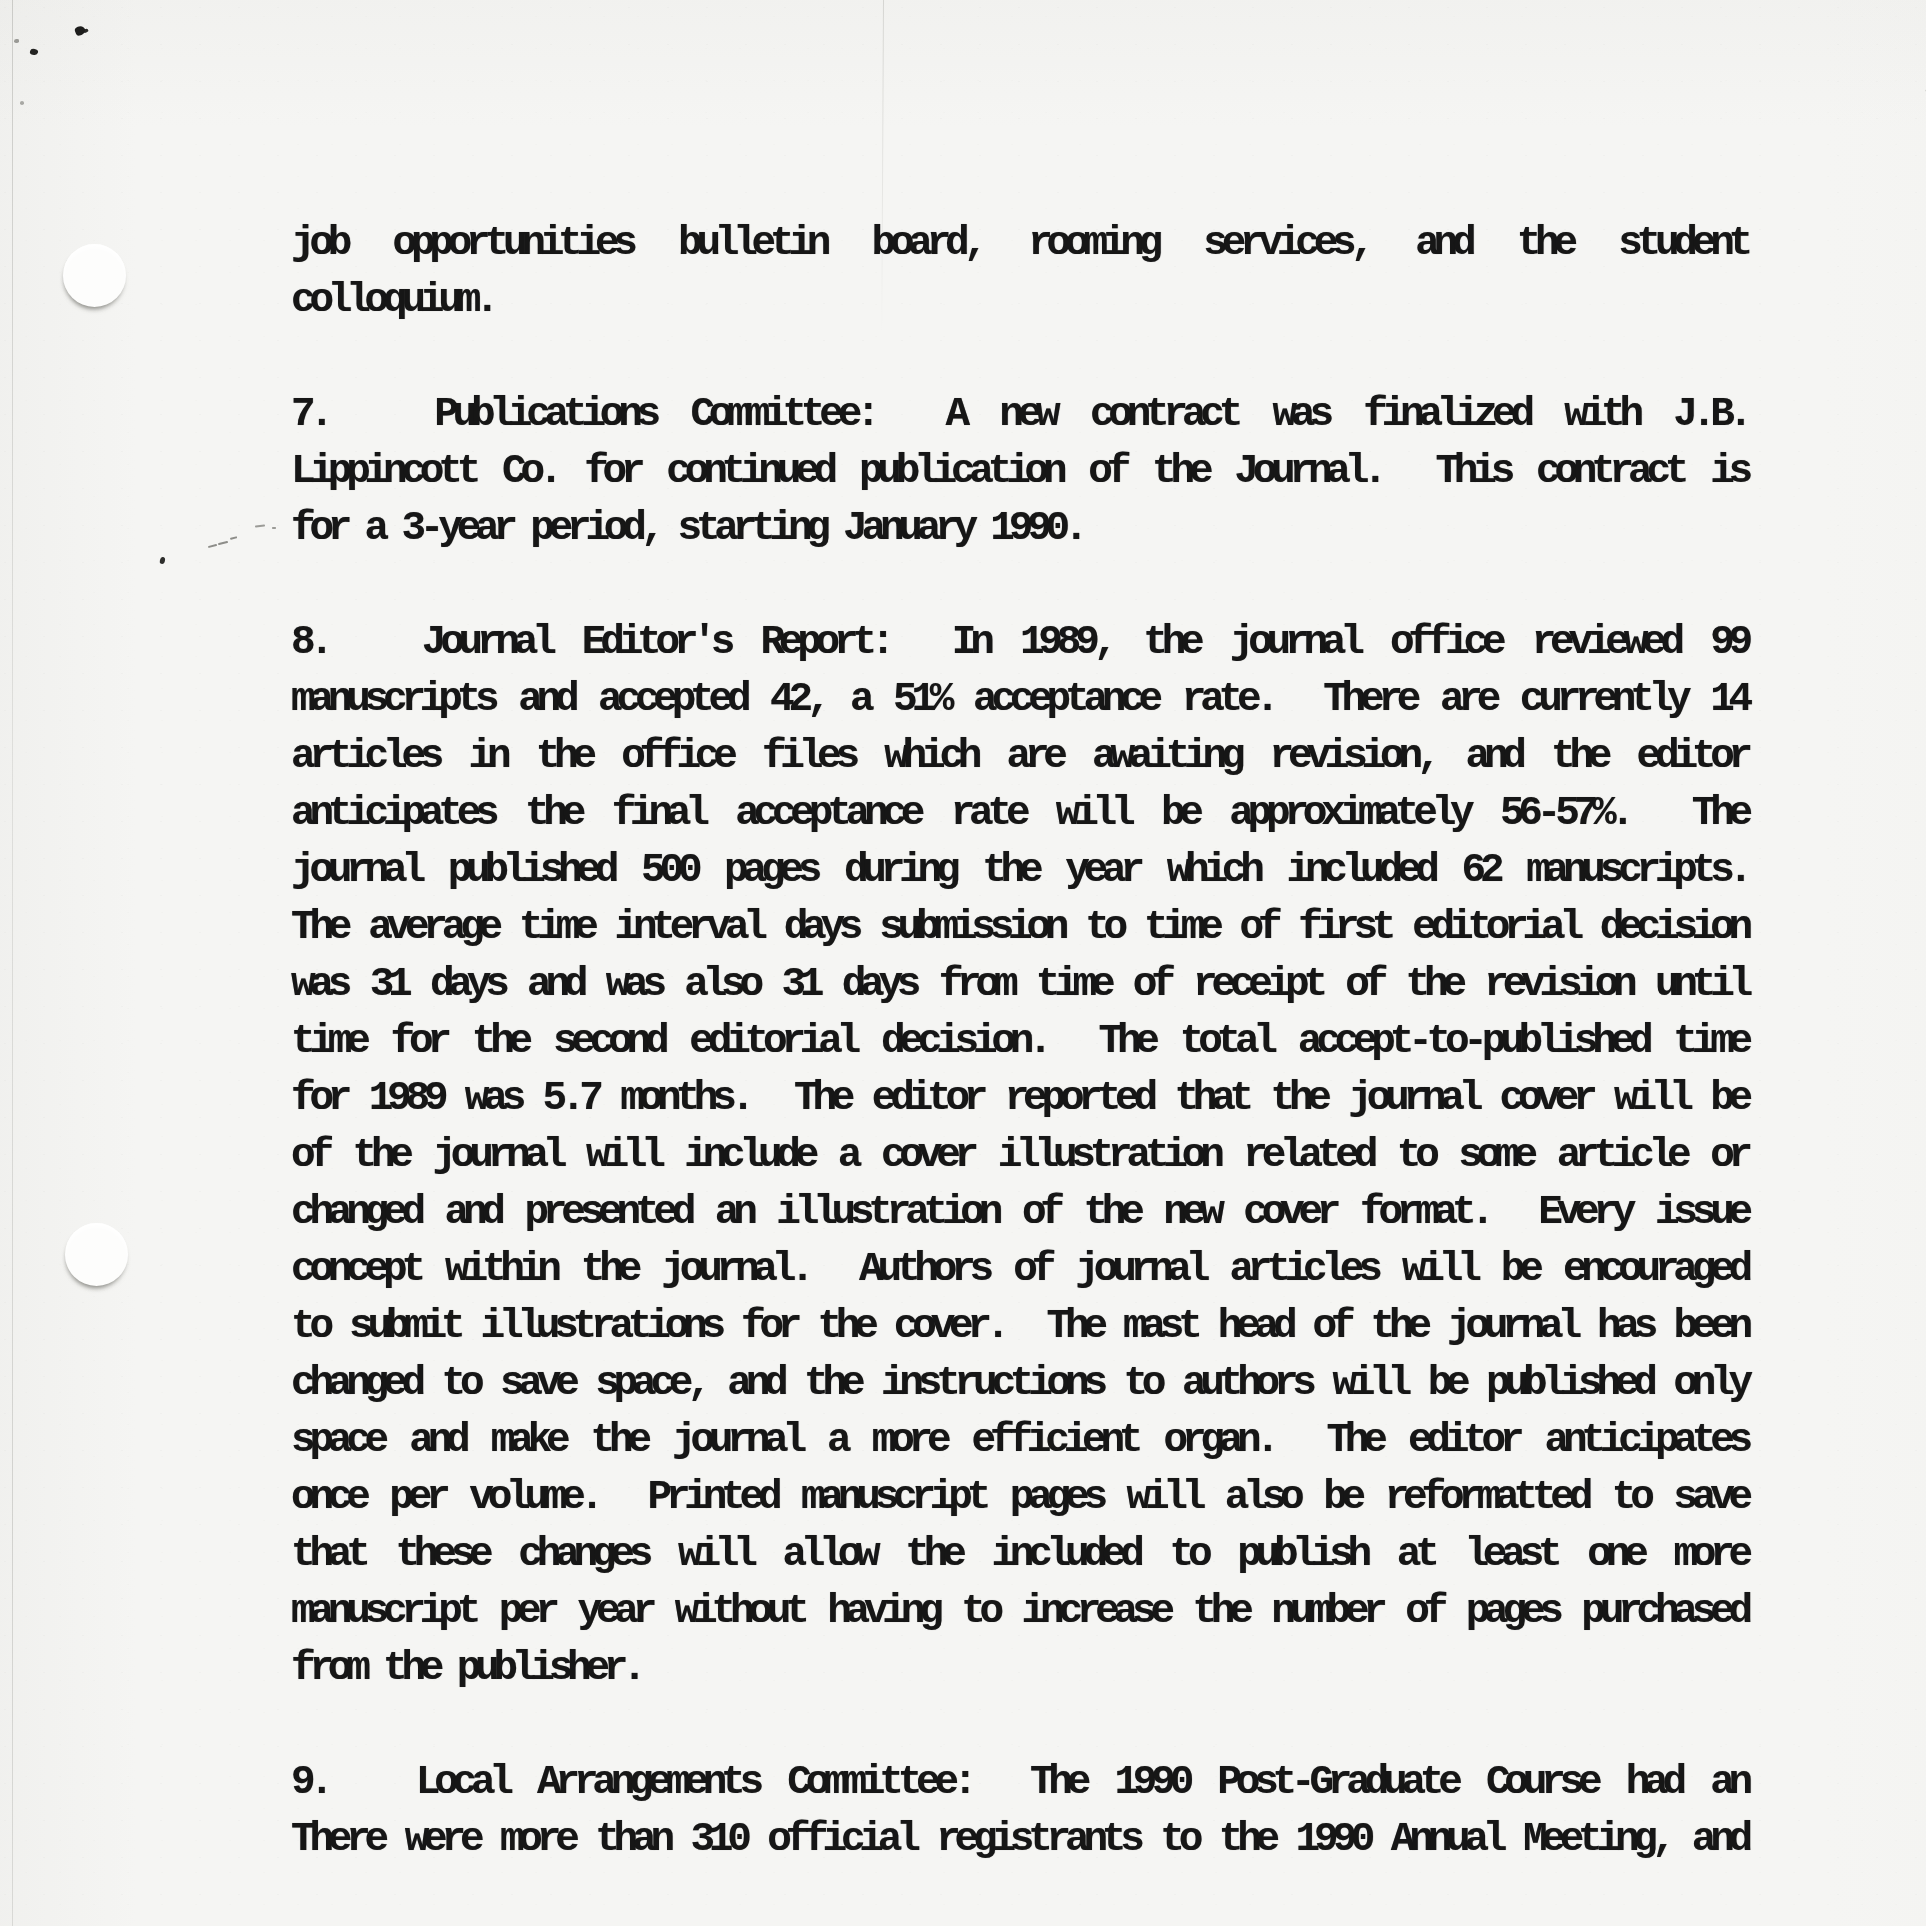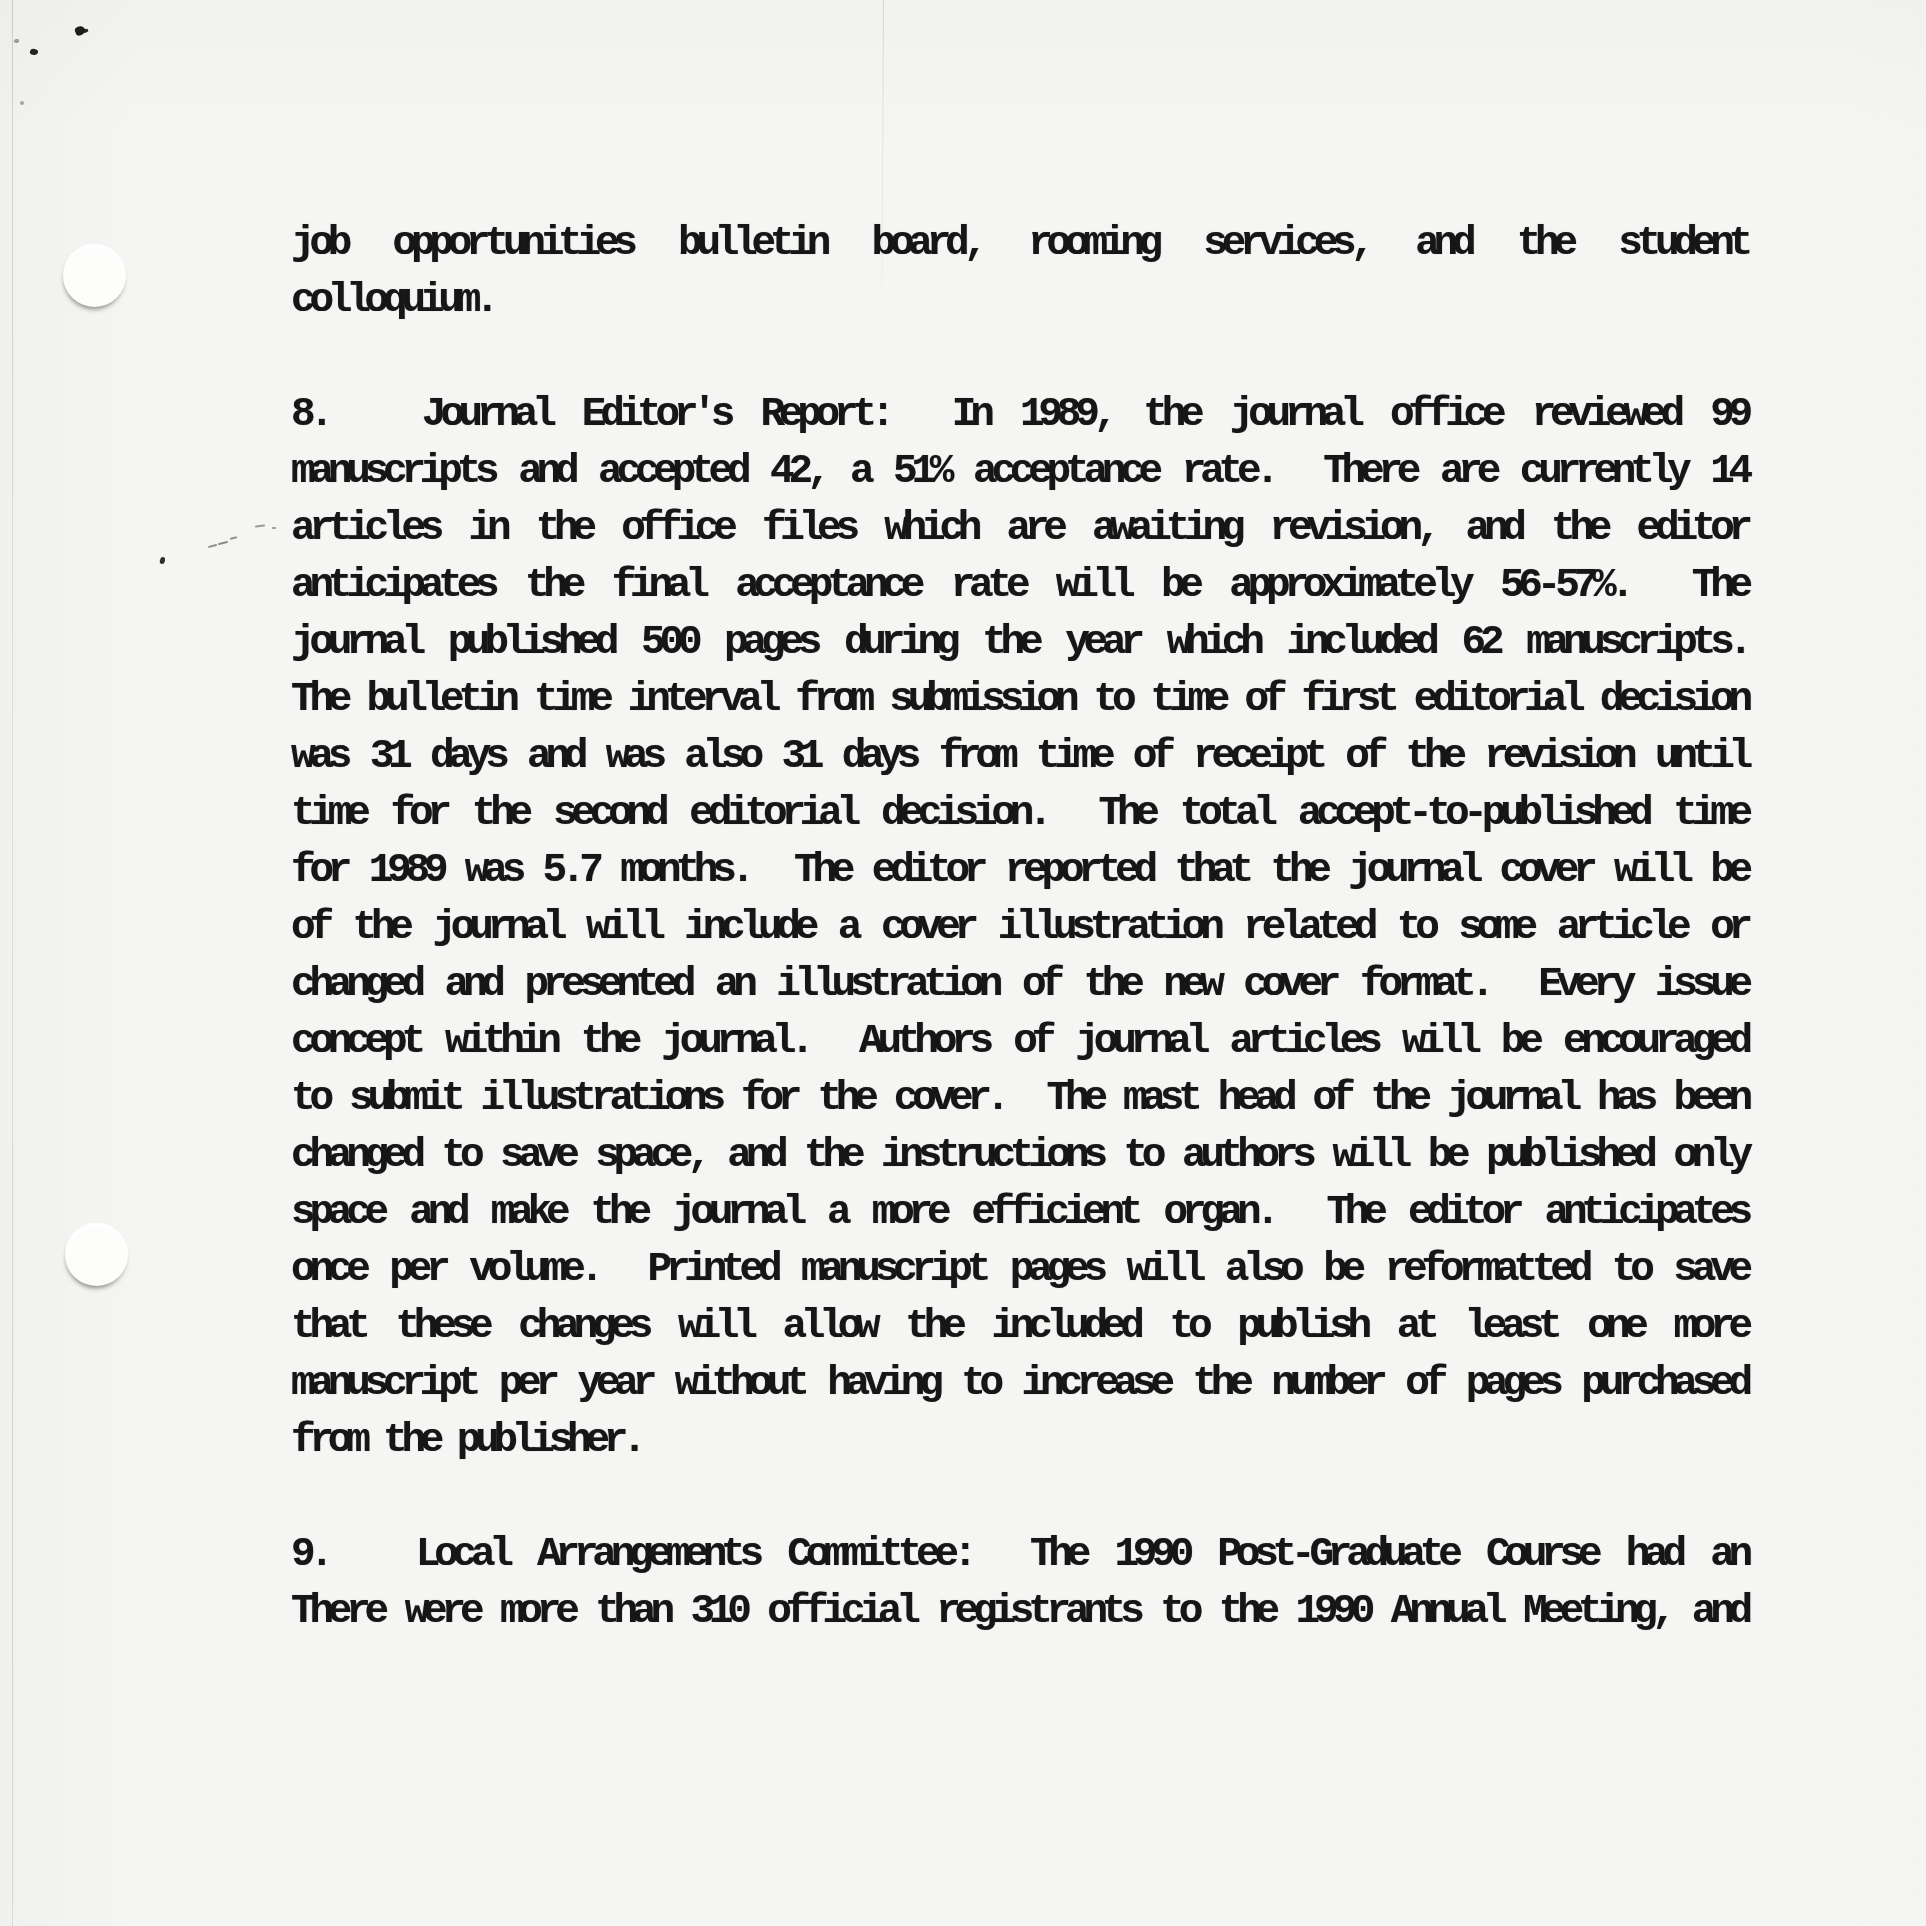--- a/index.html
+++ b/index.html
@@ -118,26 +118,31 @@
   <div class="dash dash-4"></div>
   <div class="dash dash-5"></div>
   <div class="dash dash-6"></div>
 
   <div class="doc-body" id="doc-body">
       <div class="para">
         <div class="tline">job opportunities bulletin board, rooming services, and the student</div>
         <div class="tline flush">colloquium.</div>
       </div>
       <div class="para">
+        <div class="tline">7.&nbsp;&nbsp; Publications Committee:&nbsp; A new contract was finalized with J.B.</div>
+        <div class="tline">Lippincott Co. for continued publication of the Journal.&nbsp; This contract is</div>
+        <div class="tline flush">for a 3-year period, starting January 1990.</div>
+      </div>
+      <div class="para">
         <div class="tline">8.&nbsp;&nbsp; Journal Editor's Report:&nbsp; In 1989, the journal office reviewed 99</div>
         <div class="tline">manuscripts and accepted 42, a 51% acceptance rate.&nbsp; There are currently 14</div>
         <div class="tline">articles in the office files which are awaiting revision, and the editor</div>
         <div class="tline">anticipates the final acceptance rate will be approximately 56-57%.&nbsp; The</div>
         <div class="tline">journal published 500 pages during the year which included 62 manuscripts.</div>
-        <div class="tline">The bulletin time interval from submission to time of first editorial decision</div>
+        <div class="tline">The average time interval days submission to time of first editorial decision</div>
         <div class="tline">was 31 days and was also 31 days from time of receipt of the revision until</div>
         <div class="tline">time for the second editorial decision.&nbsp; The total accept-to-published time</div>
         <div class="tline">for 1989 was 5.7 months.&nbsp; The editor reported that the journal cover will be</div>
         <div class="tline">of the journal will include a cover illustration related to some article or</div>
         <div class="tline">changed and presented an illustration of the new cover format.&nbsp; Every issue</div>
         <div class="tline">concept within the journal.&nbsp; Authors of journal articles will be encouraged</div>
         <div class="tline">to submit illustrations for the cover.&nbsp; The mast head of the journal has been</div>
         <div class="tline">changed to save space, and the instructions to authors will be published only</div>
         <div class="tline">space and make the journal a more efficient organ.&nbsp; The editor anticipates</div>
         <div class="tline">once per volume.&nbsp; Printed manuscript pages will also be reformatted to save</div>

